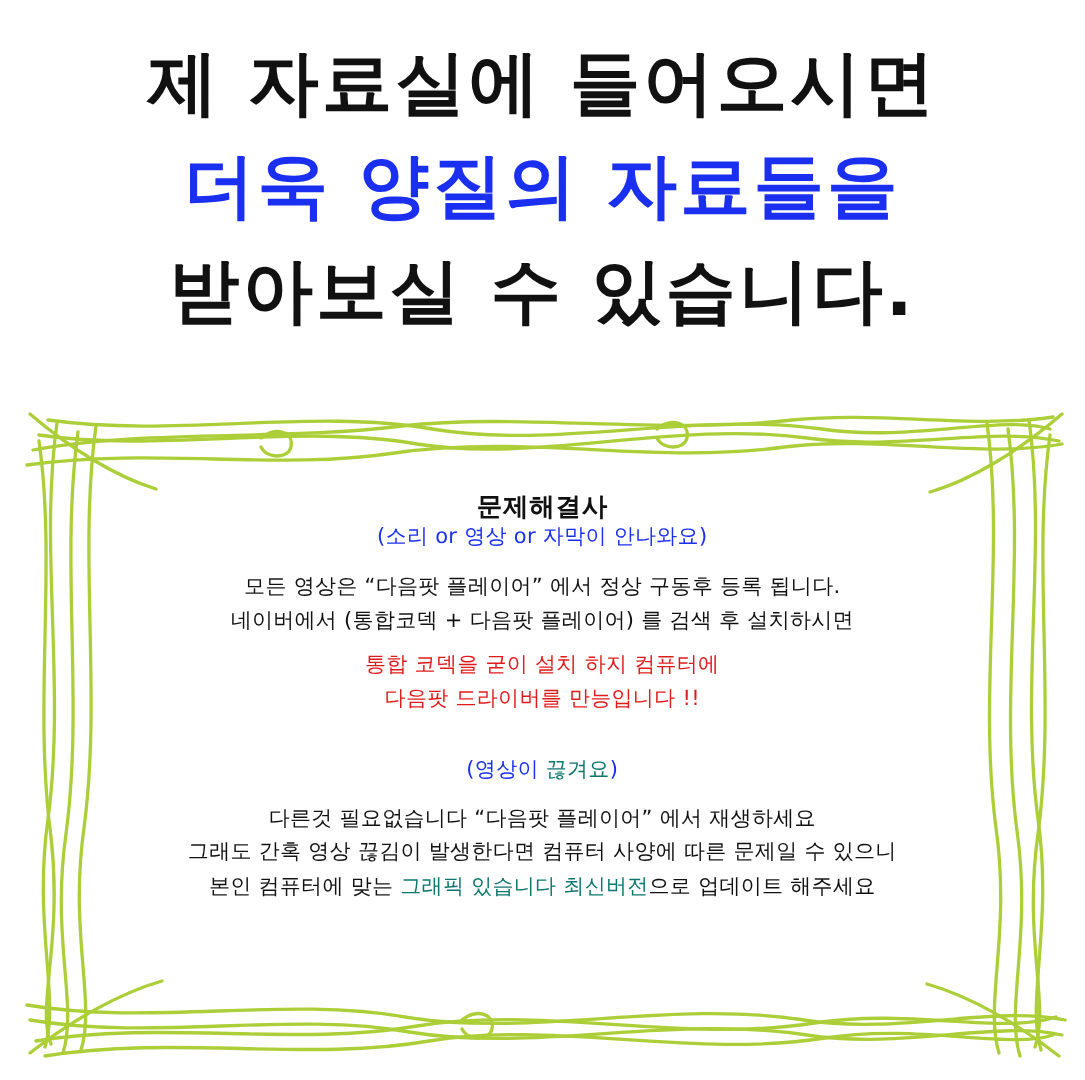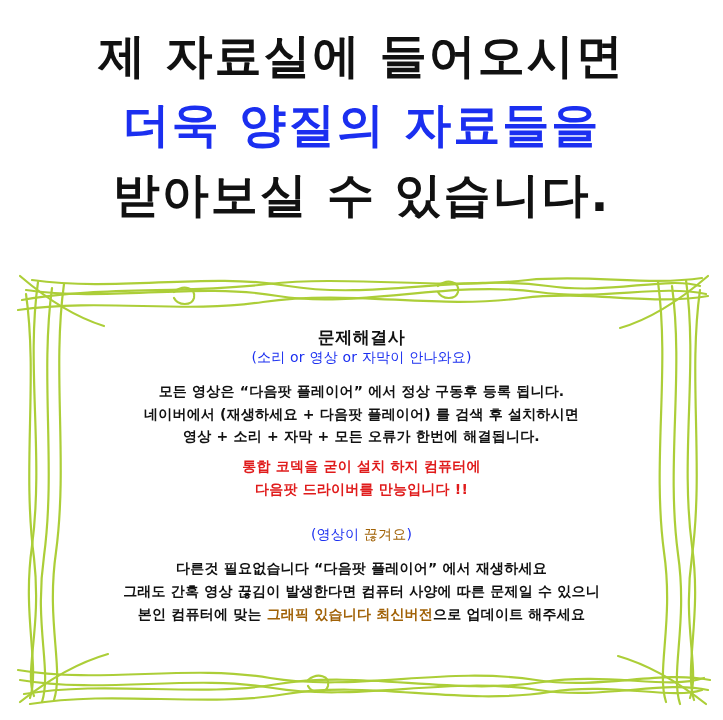--- a/index.html
+++ b/index.html
@@ -85,32 +85,32 @@
     font-family: "DejaVu Sans", sans-serif;
     font-size: 14px;
     font-weight: normal;
     color: #1b2ff0;
     margin-bottom: 13px;
     letter-spacing: 0.2px;
   }
   .panel .line {
     font-family: "DejaVu Sans", sans-serif;
     font-size: 14px;
-    font-weight: bold;
+    font-weight: normal;
     color: #111111;
     line-height: 1.62;
     letter-spacing: 0.2px;
   }
   .panel .line.red {
     color: #e01b1b;
   }
   .panel .gap-sm { height: 7px; }
   .panel .gap-md { height: 26px; }
 
-  .mixed-red { color: #a16207; text-align: right; }
+  .mixed-red { color: #0f766e; text-align: right; }
 </style>
 </head>
 <body>
 
 <div id="page">
 
   <div class="headline">
     <div class="headline-line l1">제 자료실에 들어오시면</div>
     <div class="headline-line l2">더욱 양질의 자료들을</div>
     <div class="headline-line l3">받아보실 수 있습니다.</div>
@@ -151,22 +151,21 @@
       </g>
     </svg>
   </div>
 
   <div class="panel">
     <div class="title">문제해결사</div>
 
     <div class="subhead">(소리 or 영상 or 자막이 안나와요)</div>
 
     <div class="line">모든 영상은 “다음팟 플레이어” 에서 정상 구동후 등록 됩니다.</div>
-    <div class="line">네이버에서 (재생하세요 + 다음팟 플레이어) 를 검색 후 설치하시면</div>
-    <div class="line">영상 + 소리 + 자막 + 모든 오류가 한번에 해결됩니다.</div>
+    <div class="line">네이버에서 (통합코덱 + 다음팟 플레이어) 를 검색 후 설치하시면</div>
 
     <div class="gap-sm"></div>
 
     <div class="line red">통합 코덱을 굳이 설치 하지 컴퓨터에</div>
     <div class="line red">다음팟 드라이버를 만능입니다 !!</div>
 
     <div class="gap-md"></div>
 
     <div class="subhead"><span>(영상이 </span><span class="mixed-red">끊겨요</span><span>)</span></div>
 

